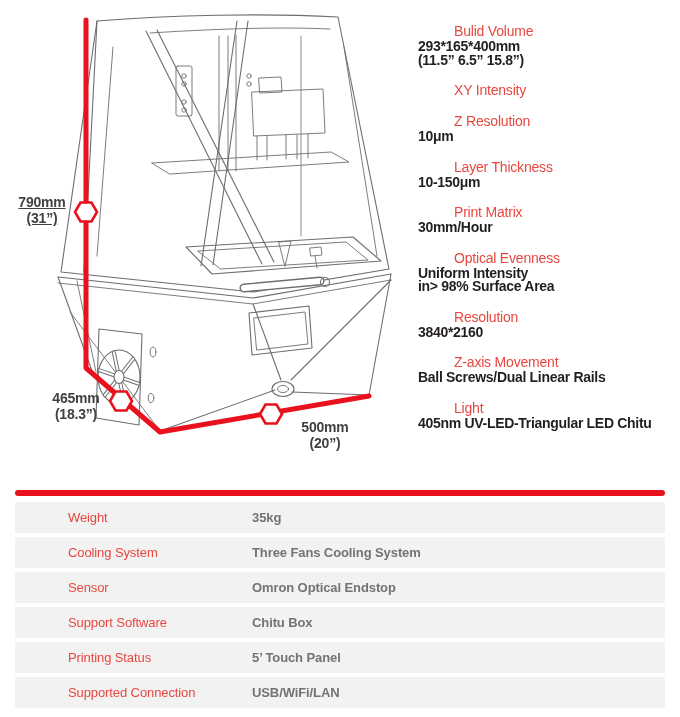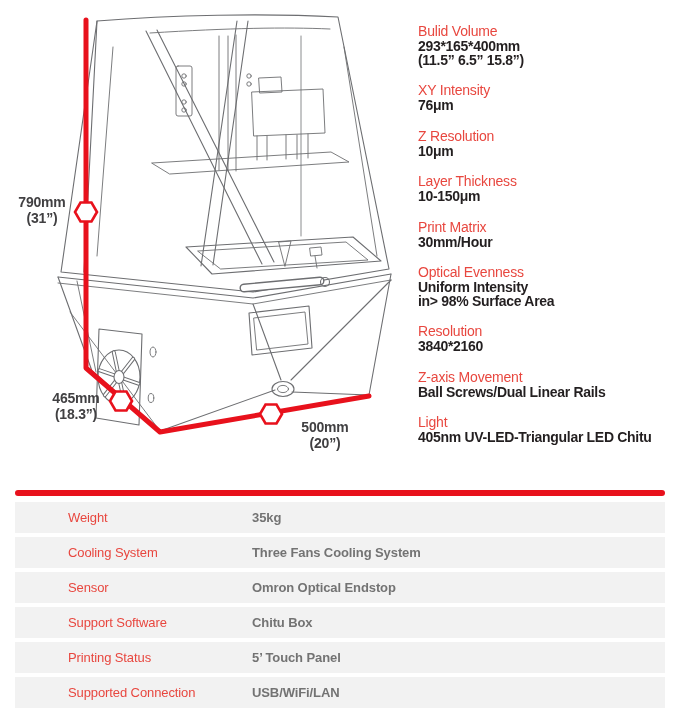--- a/index.html
+++ b/index.html
@@ -6,28 +6,28 @@
   html,body { background:#fff; }
   .page {
     position:relative; width:680px; height:717px; background:#ffffff;
     font-family:"Liberation Sans", sans-serif; overflow:hidden;
   }
   
   .art { position:absolute; left:0; top:0; width:460px; height:470px; }
   
   .dim { position:absolute; text-align:center; color:#414042; font-weight:600;
          font-size:14px; line-height:16px; letter-spacing:-0.2px; }
-  .dim-height { left:12px;  top:194px; width:60px; }
+  .dim-height { left:12px;  top:194px; width:60px;text-decoration:underline; }
   .dim-depth  { left:42px;  top:390px; width:68px; }
   .dim-width  { left:288px; top:419px; width:74px;text-align:center; }
   
   .specs { position:absolute; left:418px; top:24px; width:258px; }
   .spec-item { margin-bottom:16px; }
   .spec-label { color:#e8473f; font-size:14px; line-height:15px; margin-bottom:1px;
-                letter-spacing:-0.2px; }
+                letter-spacing:-0.2px;margin-left:36px; }
   .spec-value { color:#231f20; font-size:14px; line-height:13.5px; font-weight:700;
                 letter-spacing:-0.3px; }
   
   .spec-table { position:absolute; left:15px; top:490px; width:650px; }
   .table-topbar { height:6px; background:#e8111c; border-radius:3px; margin-bottom:6px; }
   .t-row { height:31px; background:#f2f2f2; margin-bottom:4px;
            display:flex; align-items:center; }
   .t-label { width:237px; padding-left:53px; color:#e8473f; font-size:13px;
              letter-spacing:-0.1px; }
   .t-value { color:#737373; font-size:13px; font-weight:700; letter-spacing:-0.1px; }
@@ -122,21 +122,20 @@
   </div>
 
   <div class="specs">
     <div class="spec-item">
       <div class="spec-label">Bulid Volume</div>
       <div class="spec-value">293*165*400mm</div>
       <div class="spec-value">(11.5” 6.5” 15.8”)</div>
     </div>
     <div class="spec-item">
       <div class="spec-label">XY Intensity</div>
-      <div class="spec-value">76μm</div>
     </div>
     <div class="spec-item">
       <div class="spec-label">Z Resolution</div>
       <div class="spec-value">10μm</div>
     </div>
     <div class="spec-item">
       <div class="spec-label">Layer Thickness</div>
       <div class="spec-value">10-150μm</div>
     </div>
     <div class="spec-item">

